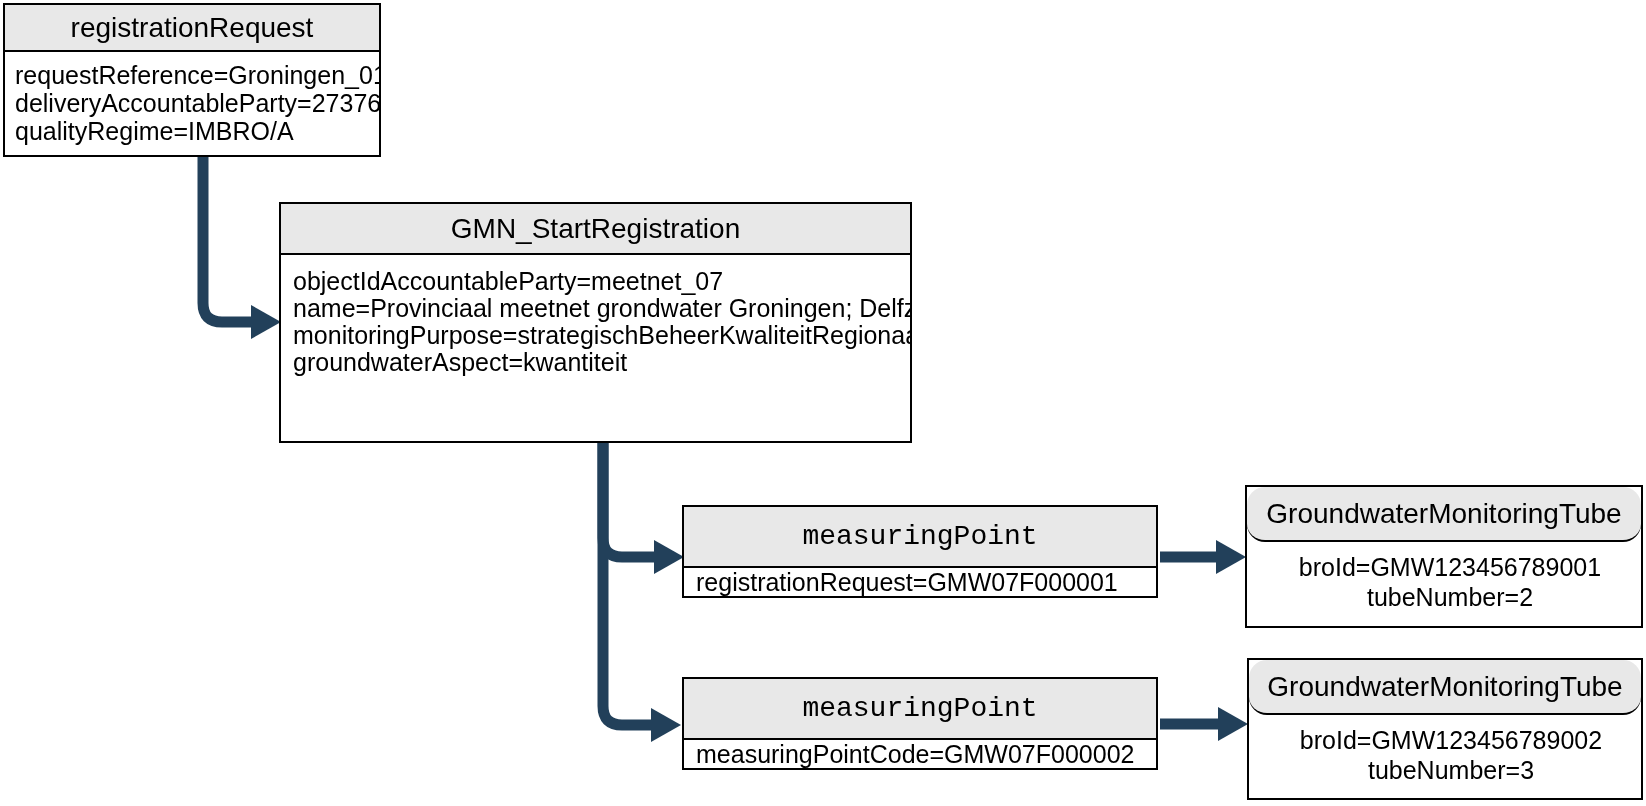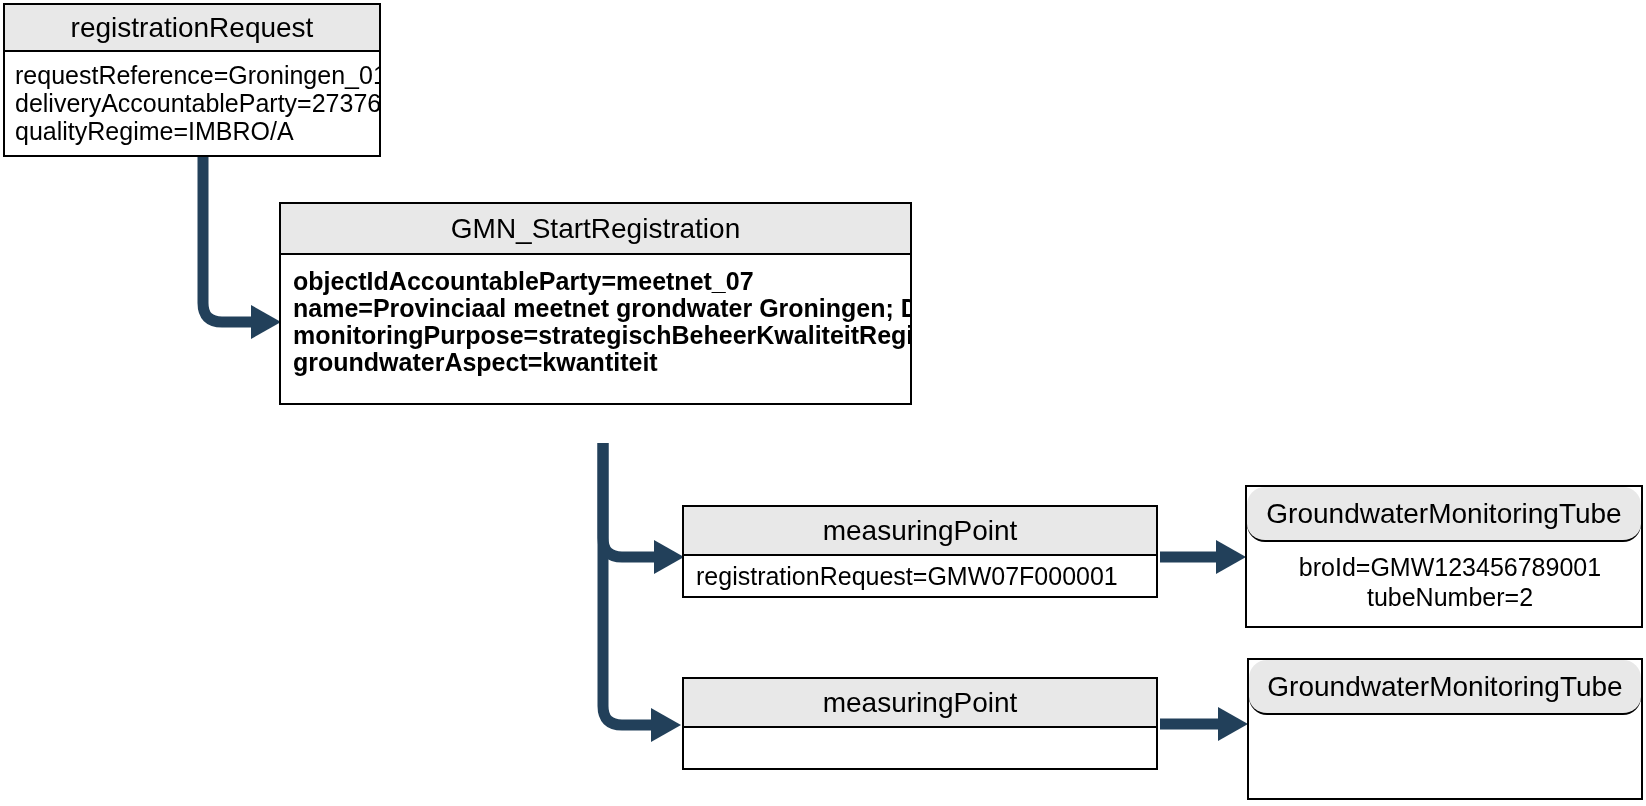--- a/index.html
+++ b/index.html
@@ -49,29 +49,29 @@
     overflow: hidden;
   }
 
   
   #box-registration { left: 3px; top: 3px; width: 378px; height: 154px; }
   #box-registration .node-header { height: 47px; }
   #box-registration .node-body { padding: 9px 0 0 10px; }
   #box-registration .field-line { line-height: 28px; }
 
   
-  #box-gmn { left: 279px; top: 202px; width: 633px; height: 203px; }
+  #box-gmn { left: 279px; top: 202px; width: 633px; height: 241px; }
   #box-gmn .node-header { height: 51px; }
   #box-gmn .node-body { padding: 13px 0 0 12px; }
-  #box-gmn .field-line { line-height: 27px; font-weight: bold; }
+  #box-gmn .field-line { line-height: 27px; }
 
   
   #box-mp1 { left: 682px; top: 505px; width: 476px; height: 93px; }
   #box-mp2 { left: 682px; top: 677px; width: 476px; height: 93px; }
-  #box-mp1 .node-header, #box-mp2 .node-header { height: 49px; }
+  #box-mp1 .node-header, #box-mp2 .node-header { height: 61px; font-family: Liberation Mono, monospace; }
   #box-mp1 .node-body, #box-mp2 .node-body {
     display: flex; align-items: center; padding-left: 12px;
   }
 
   
   #box-tube1 { left: 1245px; top: 485px; width: 398px; height: 143px; }
   #box-tube2 { left: 1247px; top: 658px; width: 396px; height: 142px; }
   #box-tube1 .node-header, #box-tube2 .node-header { height: 55px; border-radius: 18px; }
   #box-tube1 .node-body, #box-tube2 .node-body { padding: 10px 0 0 12px; }
   #box-tube1 .field-line, #box-tube2 .field-line { line-height: 30px; text-align: center; }
@@ -140,19 +140,26 @@
   <div class="node" id="box-tube1">
     <div class="node-header">GroundwaterMonitoringTube</div>
     <div class="node-body">
       <div class="field-line">broId=GMW123456789001</div>
       <div class="field-line">tubeNumber=2</div>
     </div>
   </div>
 
   <div class="node" id="box-mp2">
     <div class="node-header">measuringPoint</div>
+    <div class="node-body">
+      <div class="field-line">measuringPointCode=GMW07F000002</div>
+    </div>
   </div>
 
   <div class="node" id="box-tube2">
     <div class="node-header">GroundwaterMonitoringTube</div>
+    <div class="node-body">
+      <div class="field-line">broId=GMW123456789002</div>
+      <div class="field-line">tubeNumber=3</div>
+    </div>
   </div>
 
 </div>
 
 </body></html>

